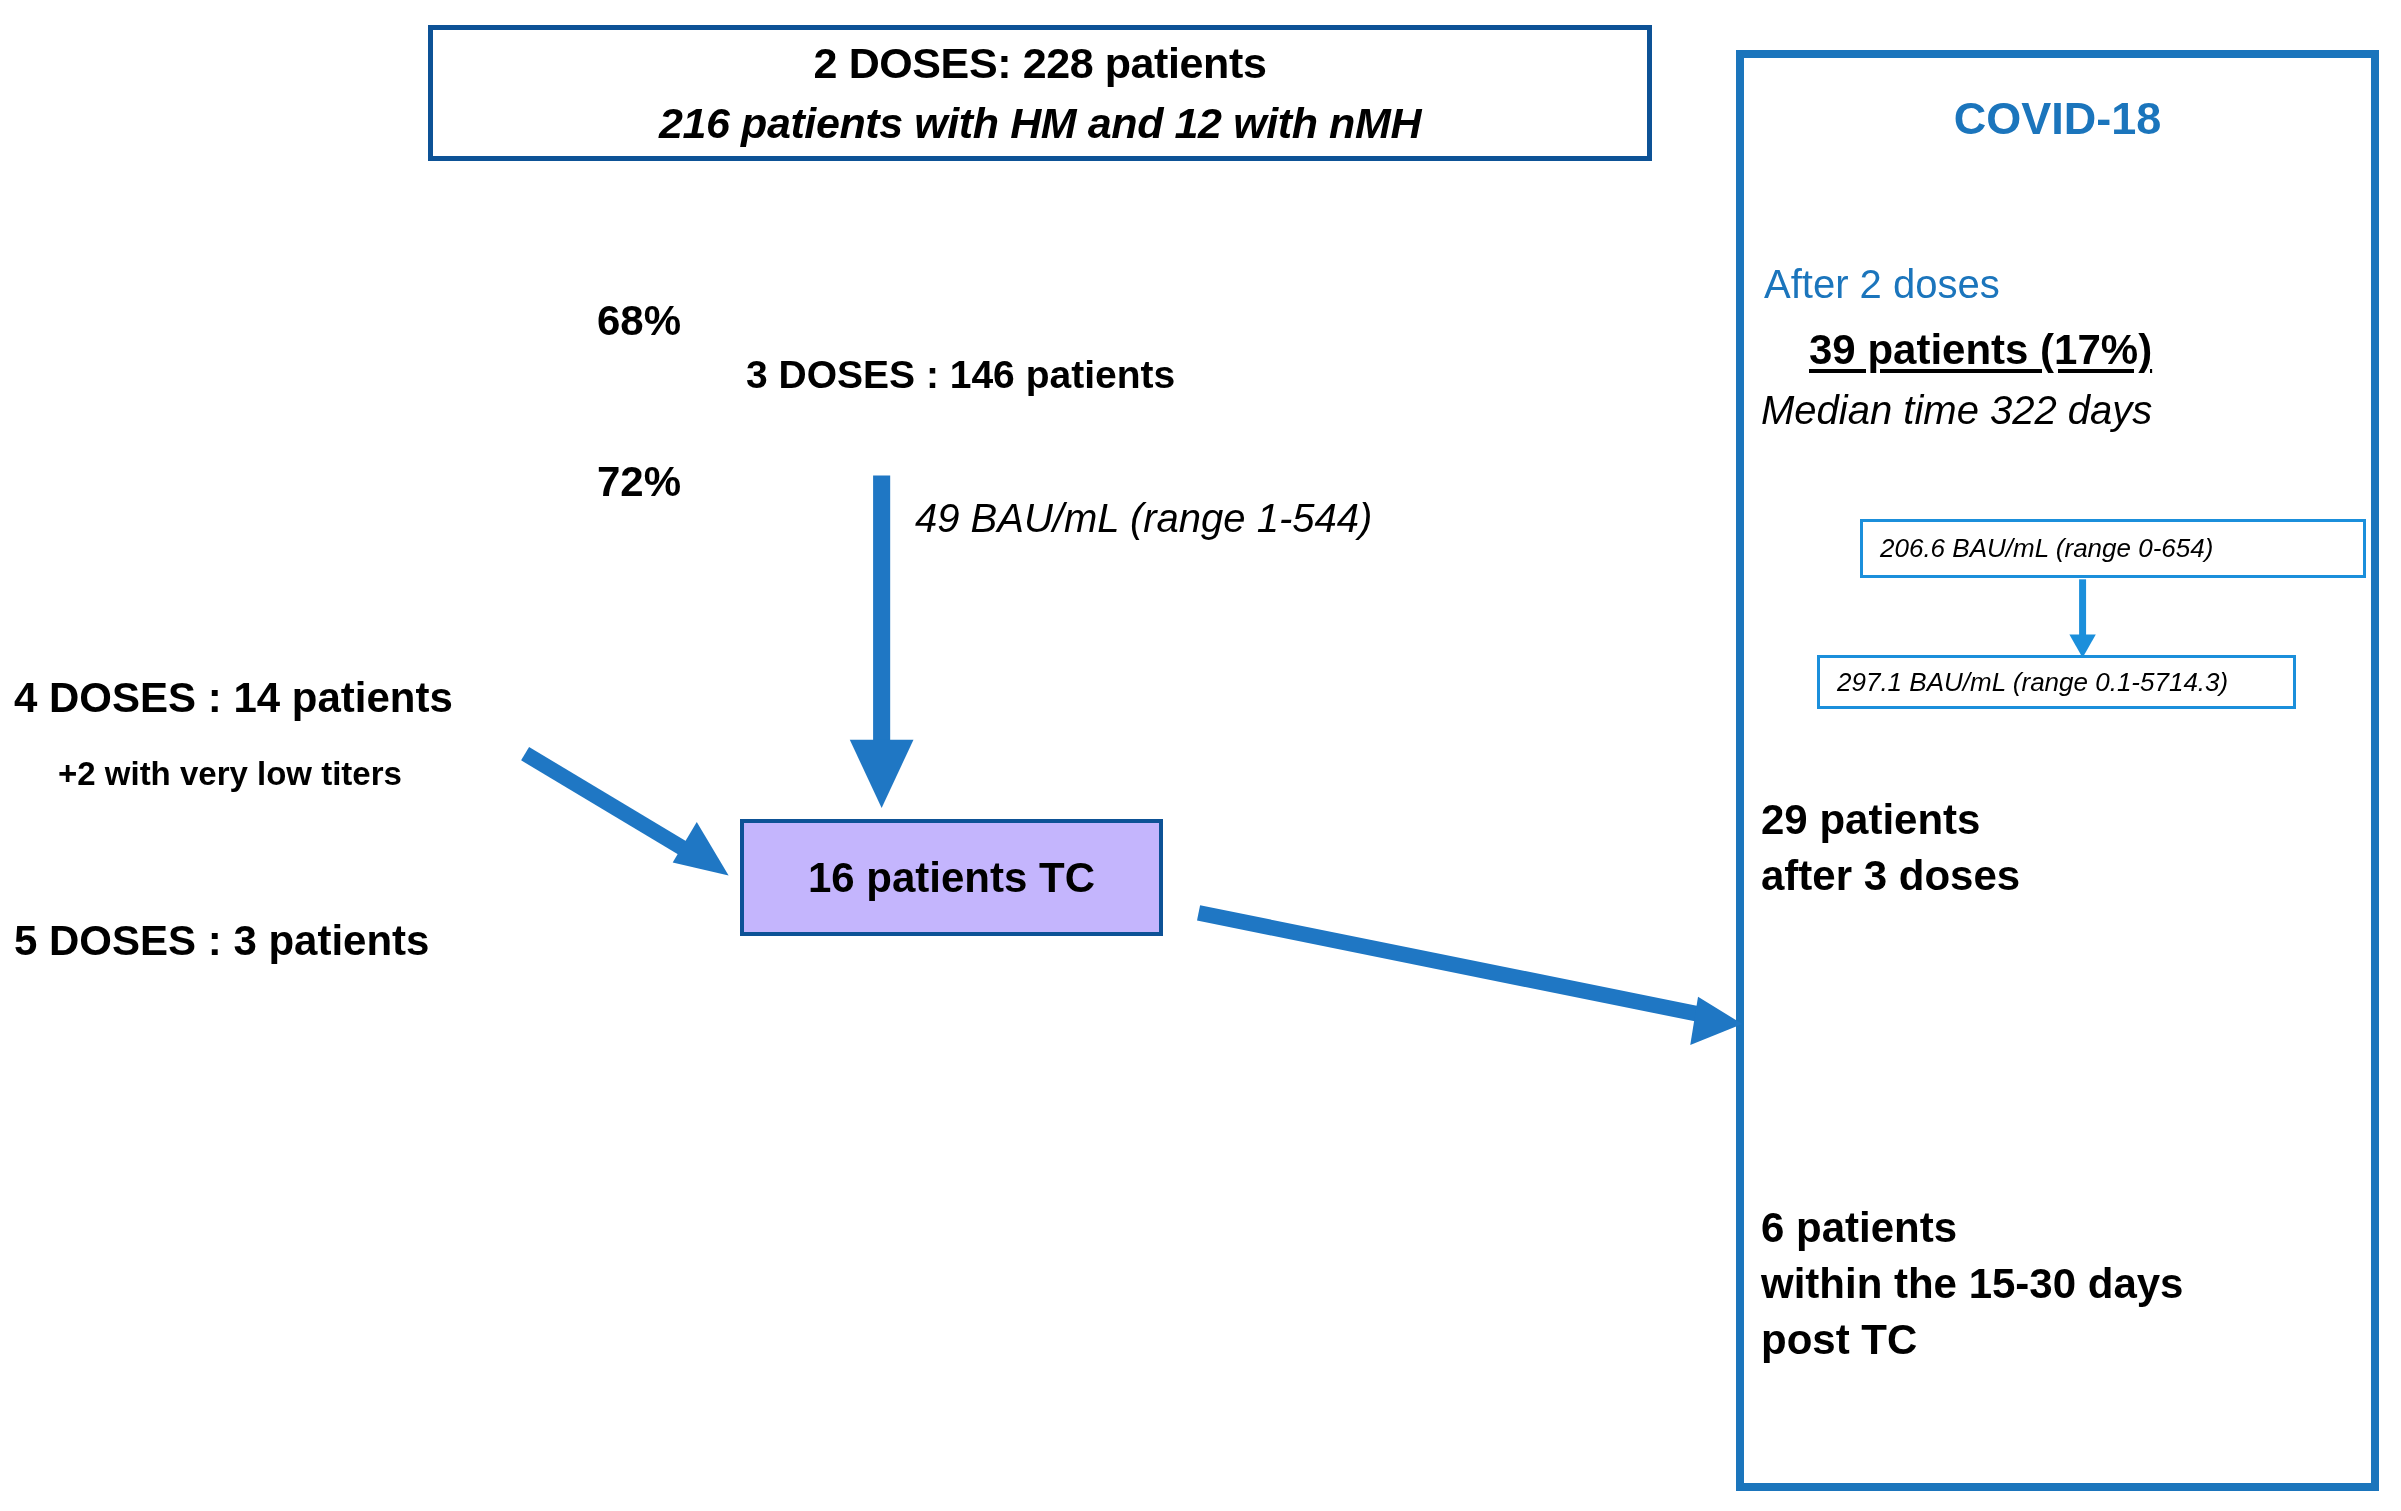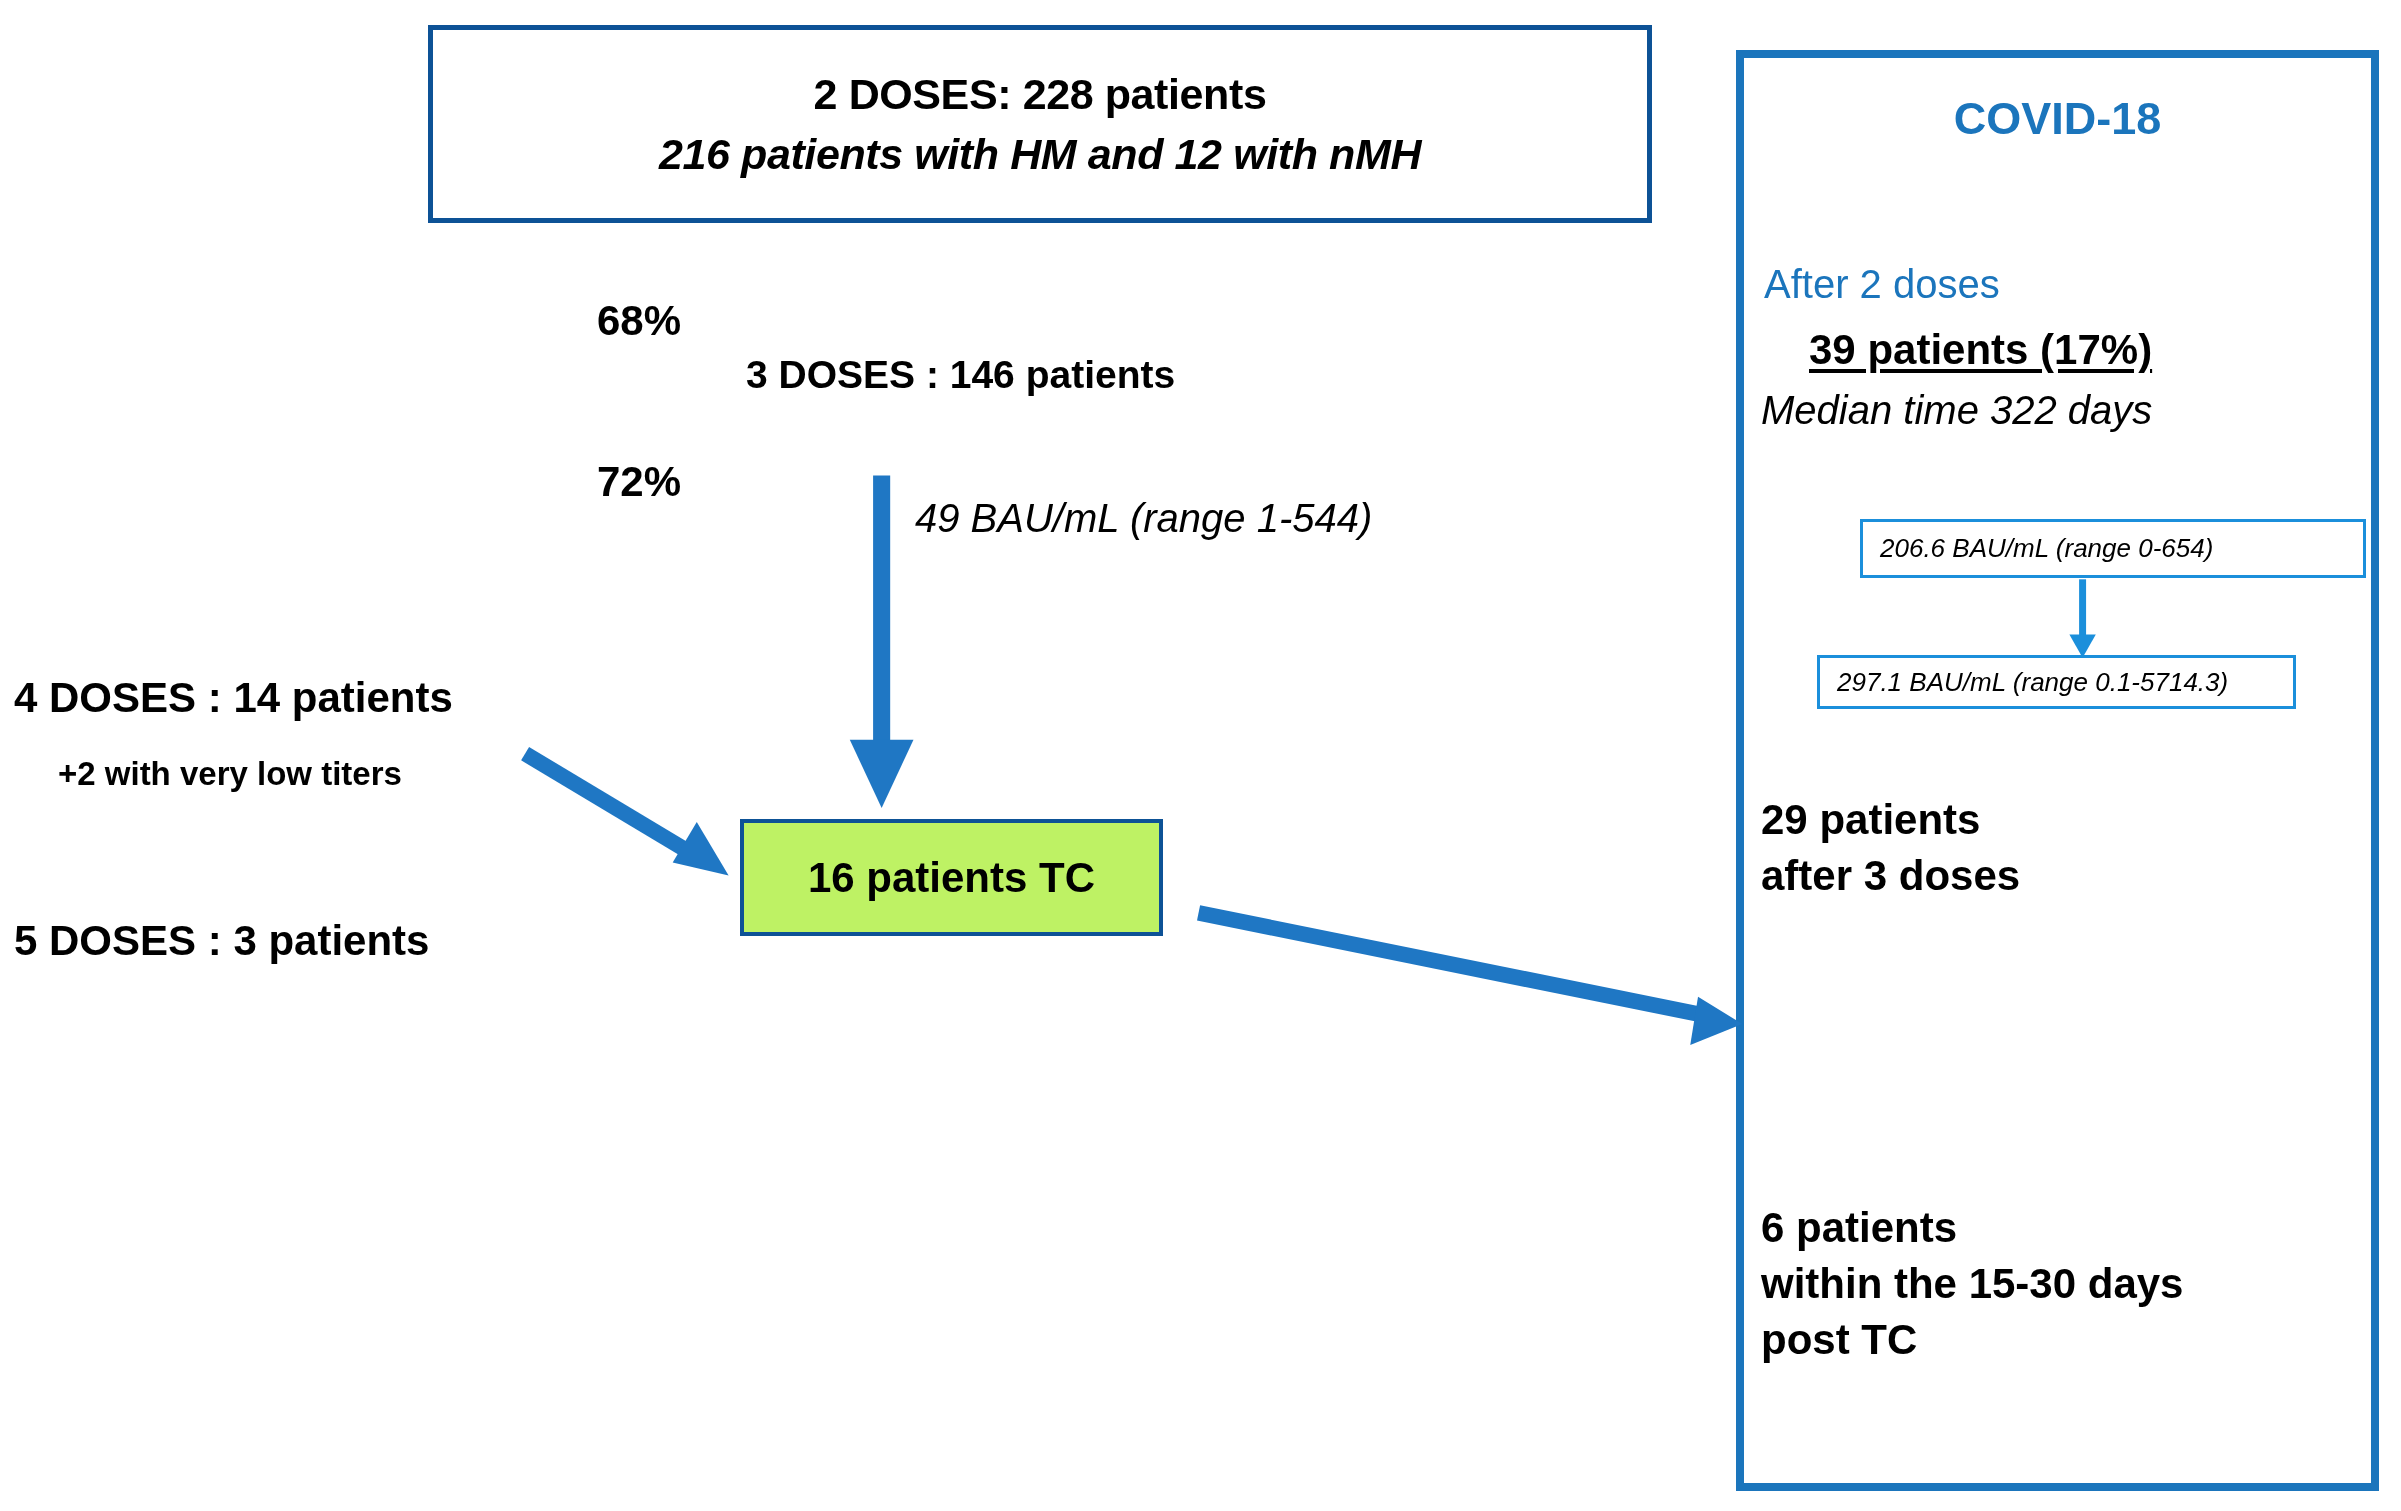--- a/index.html
+++ b/index.html
@@ -17,21 +17,21 @@
     background: #ffffff;
     overflow: hidden;
   }
   .abs { position: absolute; }
 
   
   #top-box {
     left: 428px;
     top: 25px;
     width: 1224px;
-    height: 198px;
+    height: 136px;
     border: 5.4px solid #0d5296;
     box-sizing: border-box;
     background: #ffffff;
     display: flex;
     flex-direction: column;
     align-items: center;
     justify-content: center;
   }
   #top-box .line1 {
     font-size: 43px;
@@ -85,21 +85,21 @@
     left: 14px; top: 917px;
     font-size: 42px; font-weight: bold;
   }
 
   
   #tc-box {
     left: 740px; top: 819px;
     width: 423px; height: 117px;
     border: 4.7px solid #0d5296;
     box-sizing: border-box;
-    background: #bef264;
+    background: #c4b5fd;
     display: flex; align-items: center; justify-content: center;
   }
   #tc-box span {
     font-size: 42px; font-weight: bold; color: #000; white-space: nowrap;
   }
 
   
   #right-panel {
     left: 1736px; top: 50px;
     width: 643px; height: 1441px;

